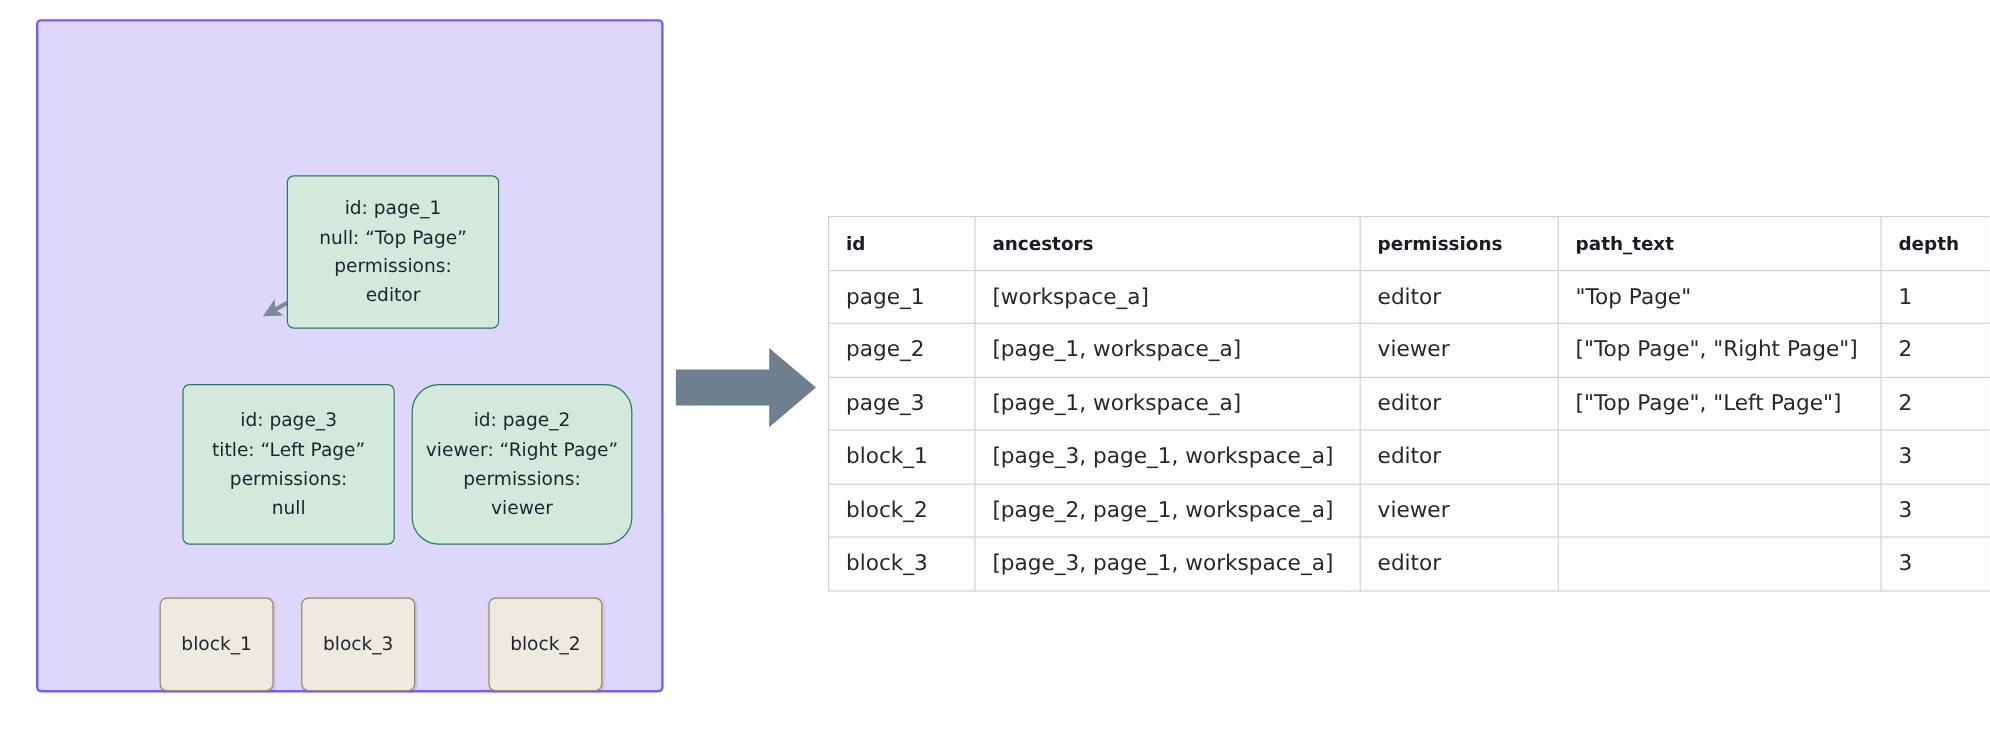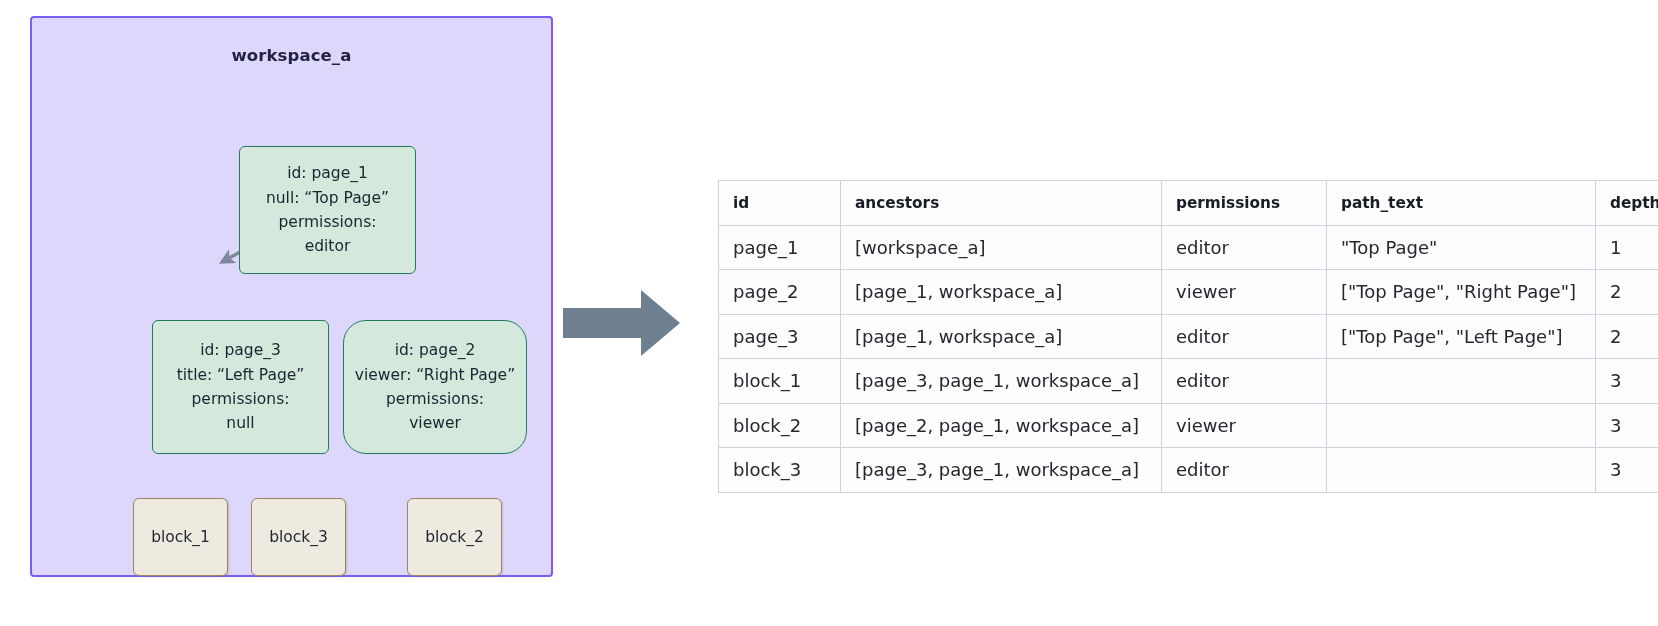--- a/index.html
+++ b/index.html
@@ -91,21 +91,21 @@
     left: 563px;
     top: 288px;
     width: 118px;
     height: 70px;
     z-index: 2;
   }
 
   
   #result-table-wrap {
     position: absolute;
-    left: 718px;
+    left: 690px;
     top: 180px;
     width: 840px;
   }
   table.result-table {
     border-collapse: collapse;
     width: 840px;
     background: #fdfdfd;
     table-layout: fixed;
   }
   table.result-table th,
@@ -129,21 +129,20 @@
   .col-ancestors{ width: 292px; }
   .col-perms    { width: 136px; }
   .col-path     { width: 240px; }
   .col-depth    { width: 79px; }
 </style>
 </head>
 <body>
 
 <div id="workspace-container">
 
-  <div id="workspace-title">workspace_a</div>
 
   <svg id="edges-svg" viewBox="0 0 523 561">
     <defs>
       <marker id="arrowhead" markerWidth="5.2" markerHeight="5.2" refX="3.6" refY="2.6" orient="auto" markerUnits="strokeWidth">
         <path d="M0,0.3 L4.6,2.6 L0,4.9 L1.1,2.6 Z" fill="#7e8a9c"></path>
       </marker>
     </defs>
     <g stroke="#7e8a9c" stroke-width="3.4" fill="none" marker-end="url(#arrowhead)">
       <line x1="266" y1="202" x2="190" y2="244"></line>
       <line x1="297" y1="202" x2="374" y2="244"></line>

